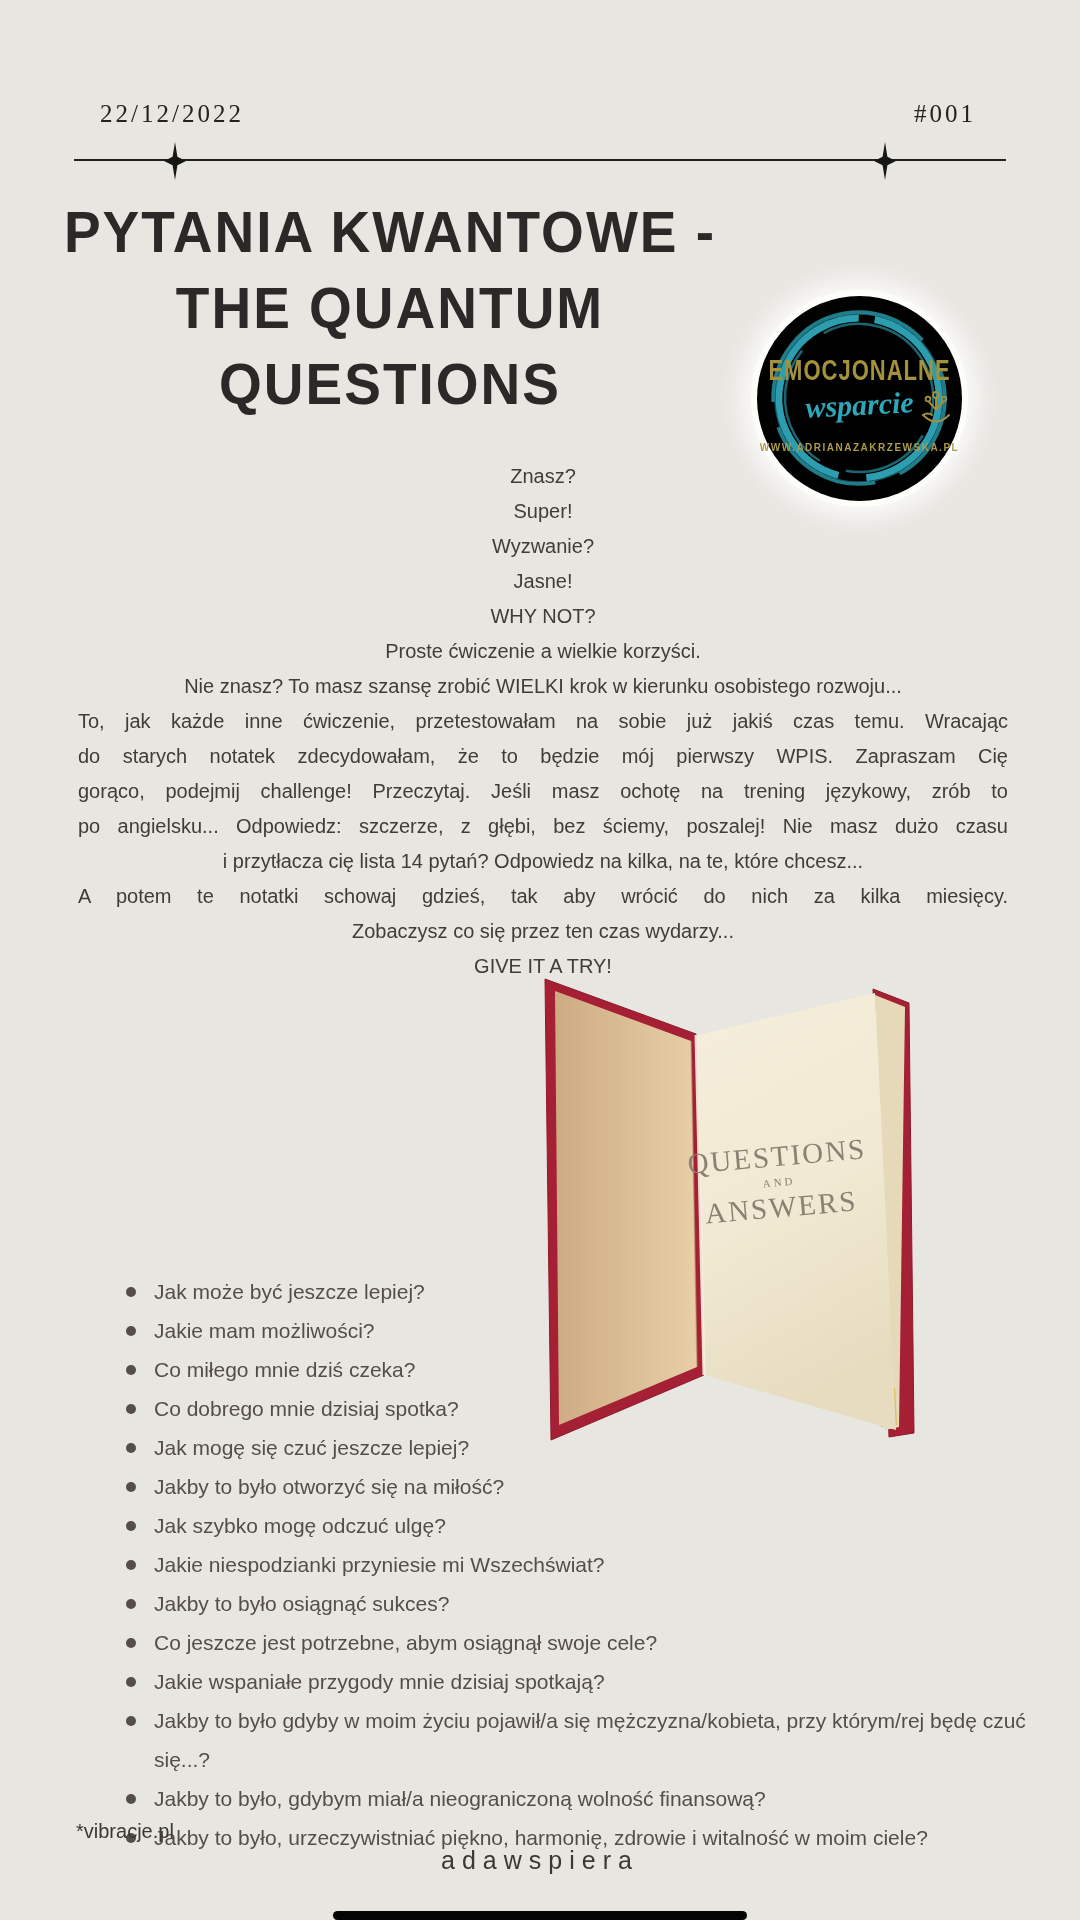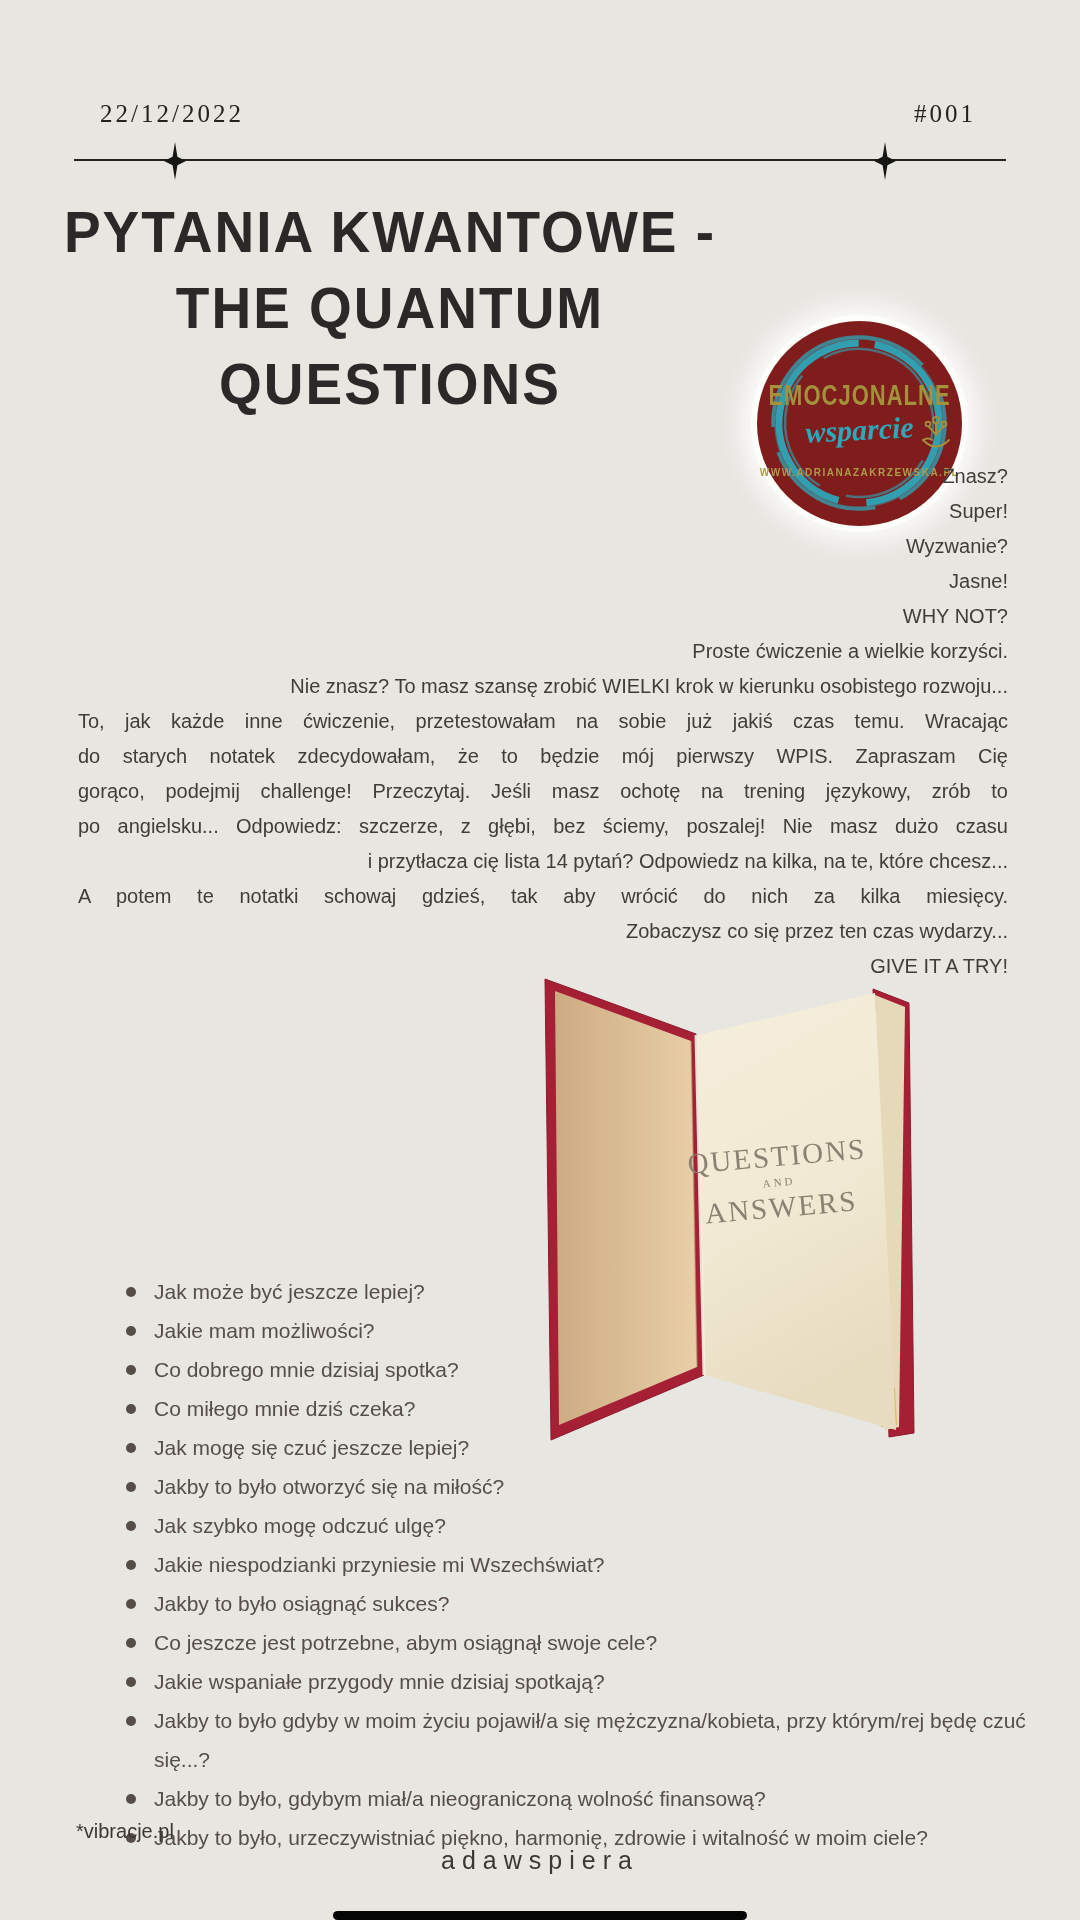--- a/index.html
+++ b/index.html
@@ -27,22 +27,22 @@
 
   
   .title { position:absolute; left:60px; top:194px; width:660px; text-align:center; }
   .title-line {
     font-weight:700; font-size:55px; line-height:76px; letter-spacing:2px;
     color:#2b2927; transform:scaleY(1.04);
   }
 
   
   .badge {
-    position:absolute; left:757px; top:321px; width:205px; height:205px;
-    border-radius:50%; background:#7f1d1d;
+    position:absolute; left:757px; top:296px; width:205px; height:205px;
+    border-radius:50%; background:#000000;
     box-shadow:0 0 0 6px rgba(253,253,250,.97), 0 0 26px 16px rgba(255,255,255,.85);
   }
   .badge svg.ring { position:absolute; left:0; top:0; }
   .badge-line1 {
     position:absolute; left:0; right:0; top:62px; text-align:center;
     font-weight:700; font-size:22px; letter-spacing:1px; color:#a3923b;
     transform:scaleY(1.3);
   }
   .badge-line2 {
     position:absolute; left:0; right:0; top:92px; text-align:center;
@@ -51,21 +51,21 @@
   }
   .badge-url {
     position:absolute; left:0; right:0; top:146px; text-align:center;
     font-size:10px; letter-spacing:1.5px; font-weight:700; color:#ad9a4a;
   }
   .hand-flower { position:absolute; right:8px; top:92px; }
 
   
   .bodytext { position:absolute; left:78px; top:459px; width:930px; }
   .body-line {
-    font-size:20px; line-height:35px; color:#403c38; text-align:right;
+    font-size:20px; line-height:35px; color:#403c38; text-align:center;
   }
   .body-line.just { text-align:justify; text-align-last:justify; }
 
   
   .book { position:absolute; left:543px; top:975px; width:372px; height:478px; }
   .book-title {
     position:absolute; left:140px; top:165px; width:192px; text-align:center;
     transform:rotate(-5deg); color:#8a8173;
     font-family:"Liberation Serif", serif;
   }
@@ -209,23 +209,23 @@
         <div class="book-title-line">ANSWERS</div>
       </div>
   </div>
 
   <ul class="questions">
 
       <li class="question">Jak może być jeszcze lepiej?</li>
 
       <li class="question">Jakie mam możliwości?</li>
 
+      <li class="question">Co miłego mnie dziś czeka?</li>
+
       <li class="question">Co dobrego mnie dzisiaj spotka?</li>
-
-      <li class="question">Co miłego mnie dziś czeka?</li>
 
       <li class="question">Jak mogę się czuć jeszcze lepiej?</li>
 
       <li class="question">Jakby to było otworzyć się na miłość?</li>
 
       <li class="question">Jak szybko mogę odczuć ulgę?</li>
 
       <li class="question">Jakie niespodzianki przyniesie mi Wszechświat?</li>
 
       <li class="question">Jakby to było osiągnąć sukces?</li>

